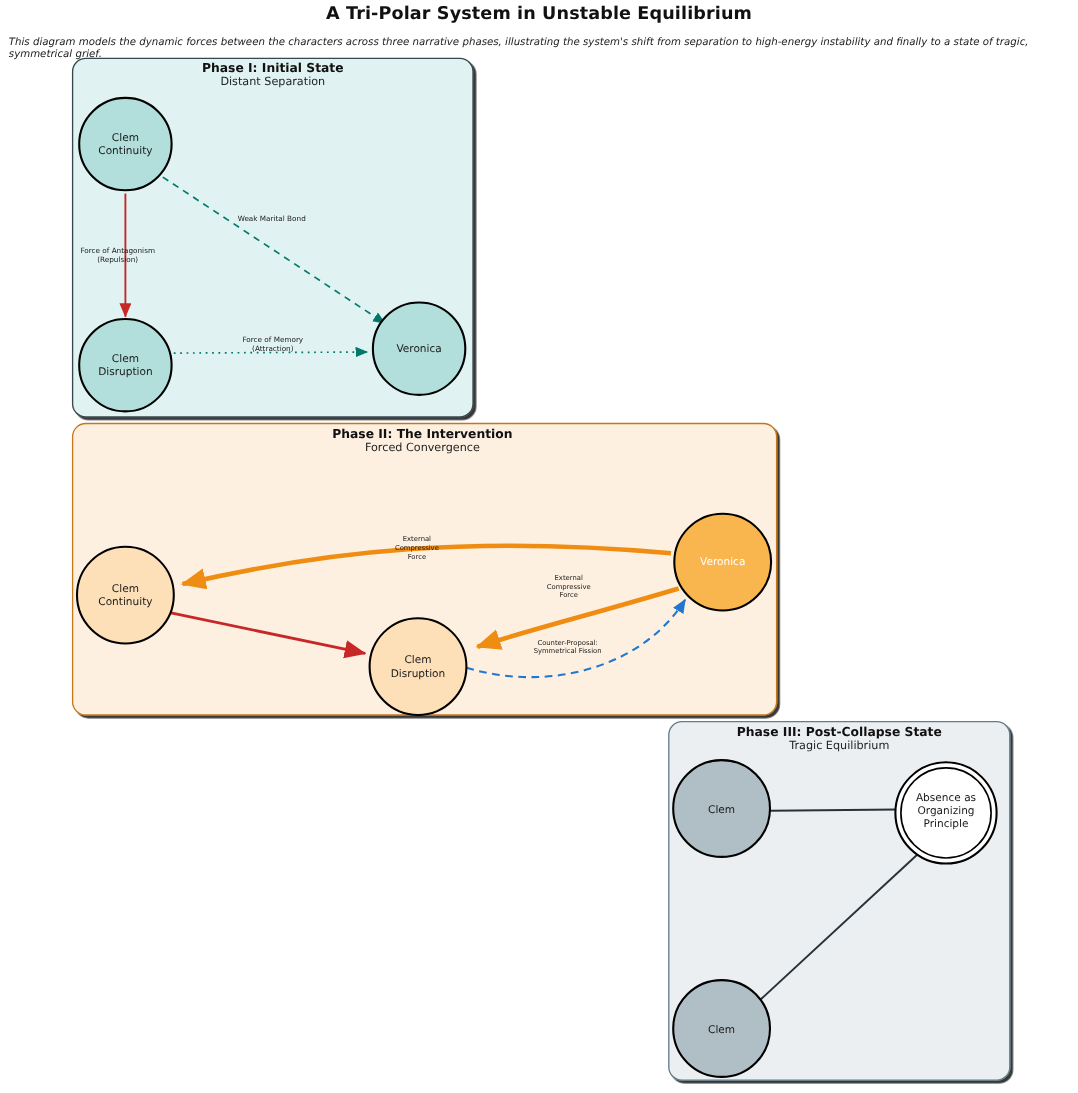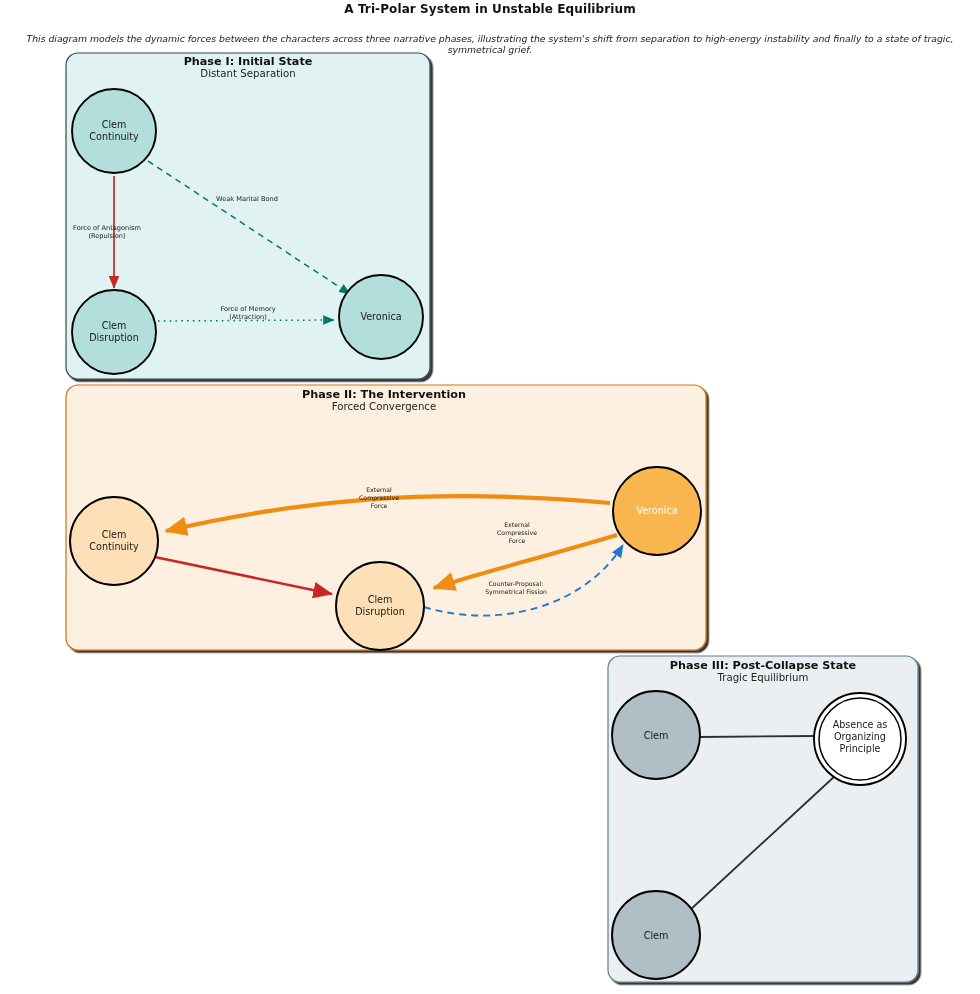--- a/index.html
+++ b/index.html
@@ -18,30 +18,29 @@
     position: absolute;
     left: 0; top: 0;
     width: 980px;
     height: 994px;
   }
   .hdr-title {
     position: absolute;
     left: 0; top: 2px;
     width: 980px;
     text-align: center;
-    font-size: 12px;
+    font-size: 16px;
     font-weight: bold;
     color: #111111;
     letter-spacing: 0.1px;
   }
   .hdr-sub {
     position: absolute;
     left: 0; top: 33px;
     width: 980px;
-    text-align: center;
     font-size: 9.3px;
     font-style: italic;
     color: #1a1a1a;
     padding: 0 8px;
     box-sizing: border-box;
   }
   svg { display: block; }
   .panel-title {
     font-size: 11.2px;
     font-weight: bold;

